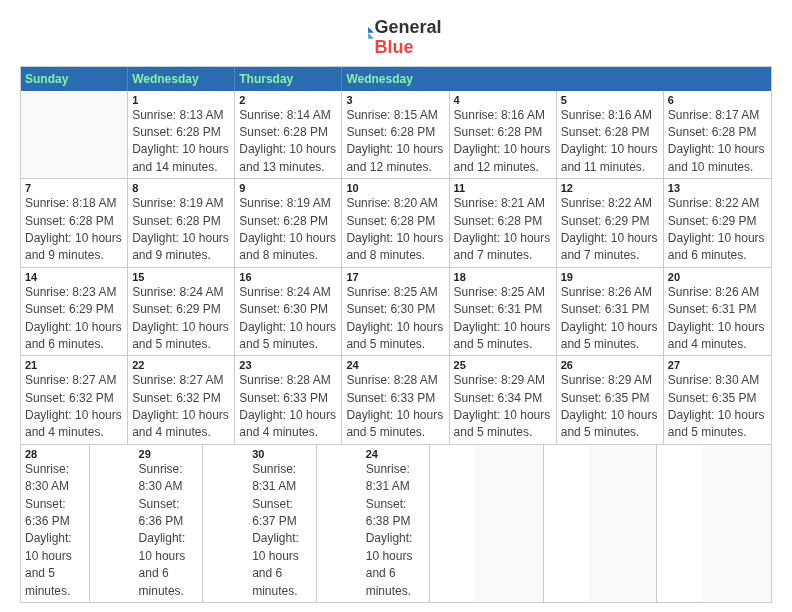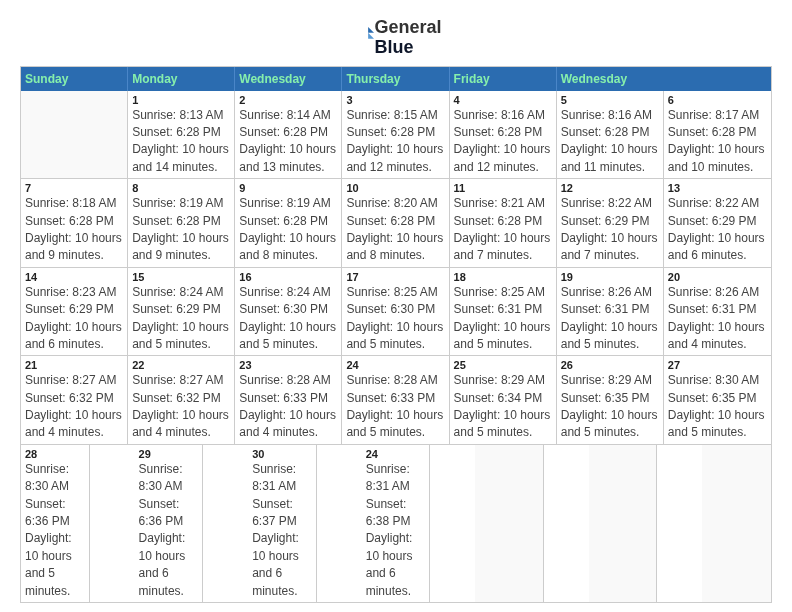--- a/index.html
+++ b/index.html
@@ -27,21 +27,21 @@
       display: flex;
       align-items: center;
       gap: 0;
     }
     .logo-text {
       font-size: 18px;
       font-weight: bold;
       color: #333;
       line-height: 1.1;
     }
-    .logo-text .blue { color: #0f172a; }
+    .logo-text .blue { color: #ef4444; }
     .logo-icon {
       width: 22px;
       height: 22px;
       margin-left: 2px;
       margin-top: -2px;
     }
     .title-block {
       text-align: right;
     }
     .month-title {
@@ -128,24 +128,22 @@
     </div>
     <div class="title-block">
       <div class="month-title"></div>
       <div class="subtitle"></div>
     </div>
   </div>
 
   <div class="calendar">
     <div class="cal-header">
     <div class="cal-header-cell">Sunday</div>
-        <div class="cal-header-cell">Monday</div>
         <div class="cal-header-cell">Wednesday</div>
         <div class="cal-header-cell">Thursday</div>
-        <div class="cal-header-cell">Friday</div>
         <div class="cal-header-cell">Wednesday</div>
       </div>
     <div class="cal-body">
     <div class="cal-row">
           <div class="cal-cell empty"></div>
           <div class="cal-cell">
             <span class="day-num">1</span>
             <div class="day-info">Sunrise: 8:13 AM<br>Sunset: 6:28 PM<br>Daylight: 10 hours<br>and 14 minutes.</div>
           </div>
           <div class="cal-cell">

